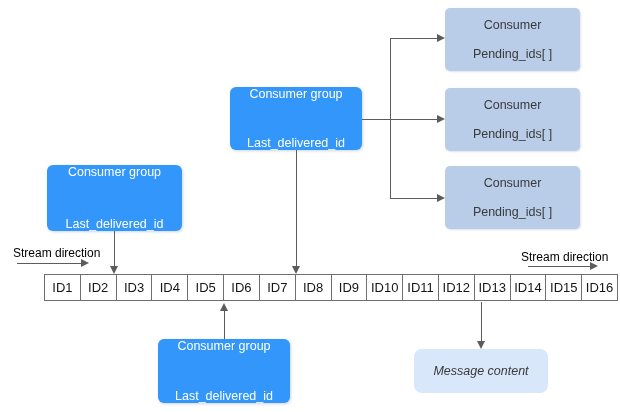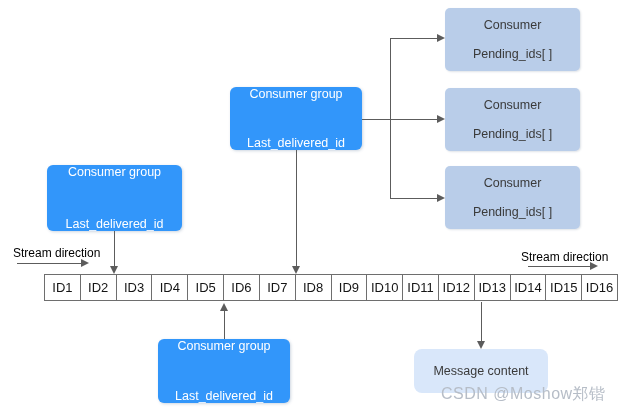--- a/index.html
+++ b/index.html
@@ -16,20 +16,21 @@
     background:var(--group-box,#3296fa);color:#ffffff;border-radius:6px;
     font-size:12.5px;gap:17px;box-shadow:1px 1px 3px rgba(60,90,130,0.25);justify-content:space-between;
   }
   .consumer-box{
     background:var(--consumer-box,#b9cde9);color:#3a3a3a;border-radius:5px;
     font-size:12.5px;gap:15px;box-shadow:1px 1px 2px rgba(80,100,130,0.18);
   }
   .message-box{
     background:var(--message-box,#d9e7fa);color:#3a3a3a;border-radius:8px;
     font-size:12.5px;
+    font-style:italic;
   }
   .group-left{left:47px;top:165px;width:135px;height:66px;}
   .group-mid{left:230px;top:87px;width:132px;height:63px;}
   .group-bottom{left:158px;top:339px;width:132px;height:64px;}
   .consumer-1{left:445px;top:8px;width:135px;height:63px;}
   .consumer-2{left:445px;top:88px;width:135px;height:63px;}
   .consumer-3{left:445px;top:166px;width:135px;height:63px;}
   .message-pos{left:414px;top:349px;width:134px;height:44px;}
   
   .stream-row{
@@ -140,15 +141,14 @@
 
   <div class="vline" style="left:114px;top:231px;height:35px;"></div>
   <div class="arrow arrow-down" style="left:110px;top:266px;"></div>
 
   <div class="arrow arrow-up" style="left:220px;top:303px;"></div>
   <div class="vline" style="left:224px;top:311px;height:28px;"></div>
 
   <div class="vline" style="left:481px;top:302px;height:40px;"></div>
   <div class="arrow arrow-down" style="left:477px;top:341px;"></div>
 
-  <div class="watermark">CSDN @Moshow郑锴</div>
 
 </div>
 
 </body></html>

